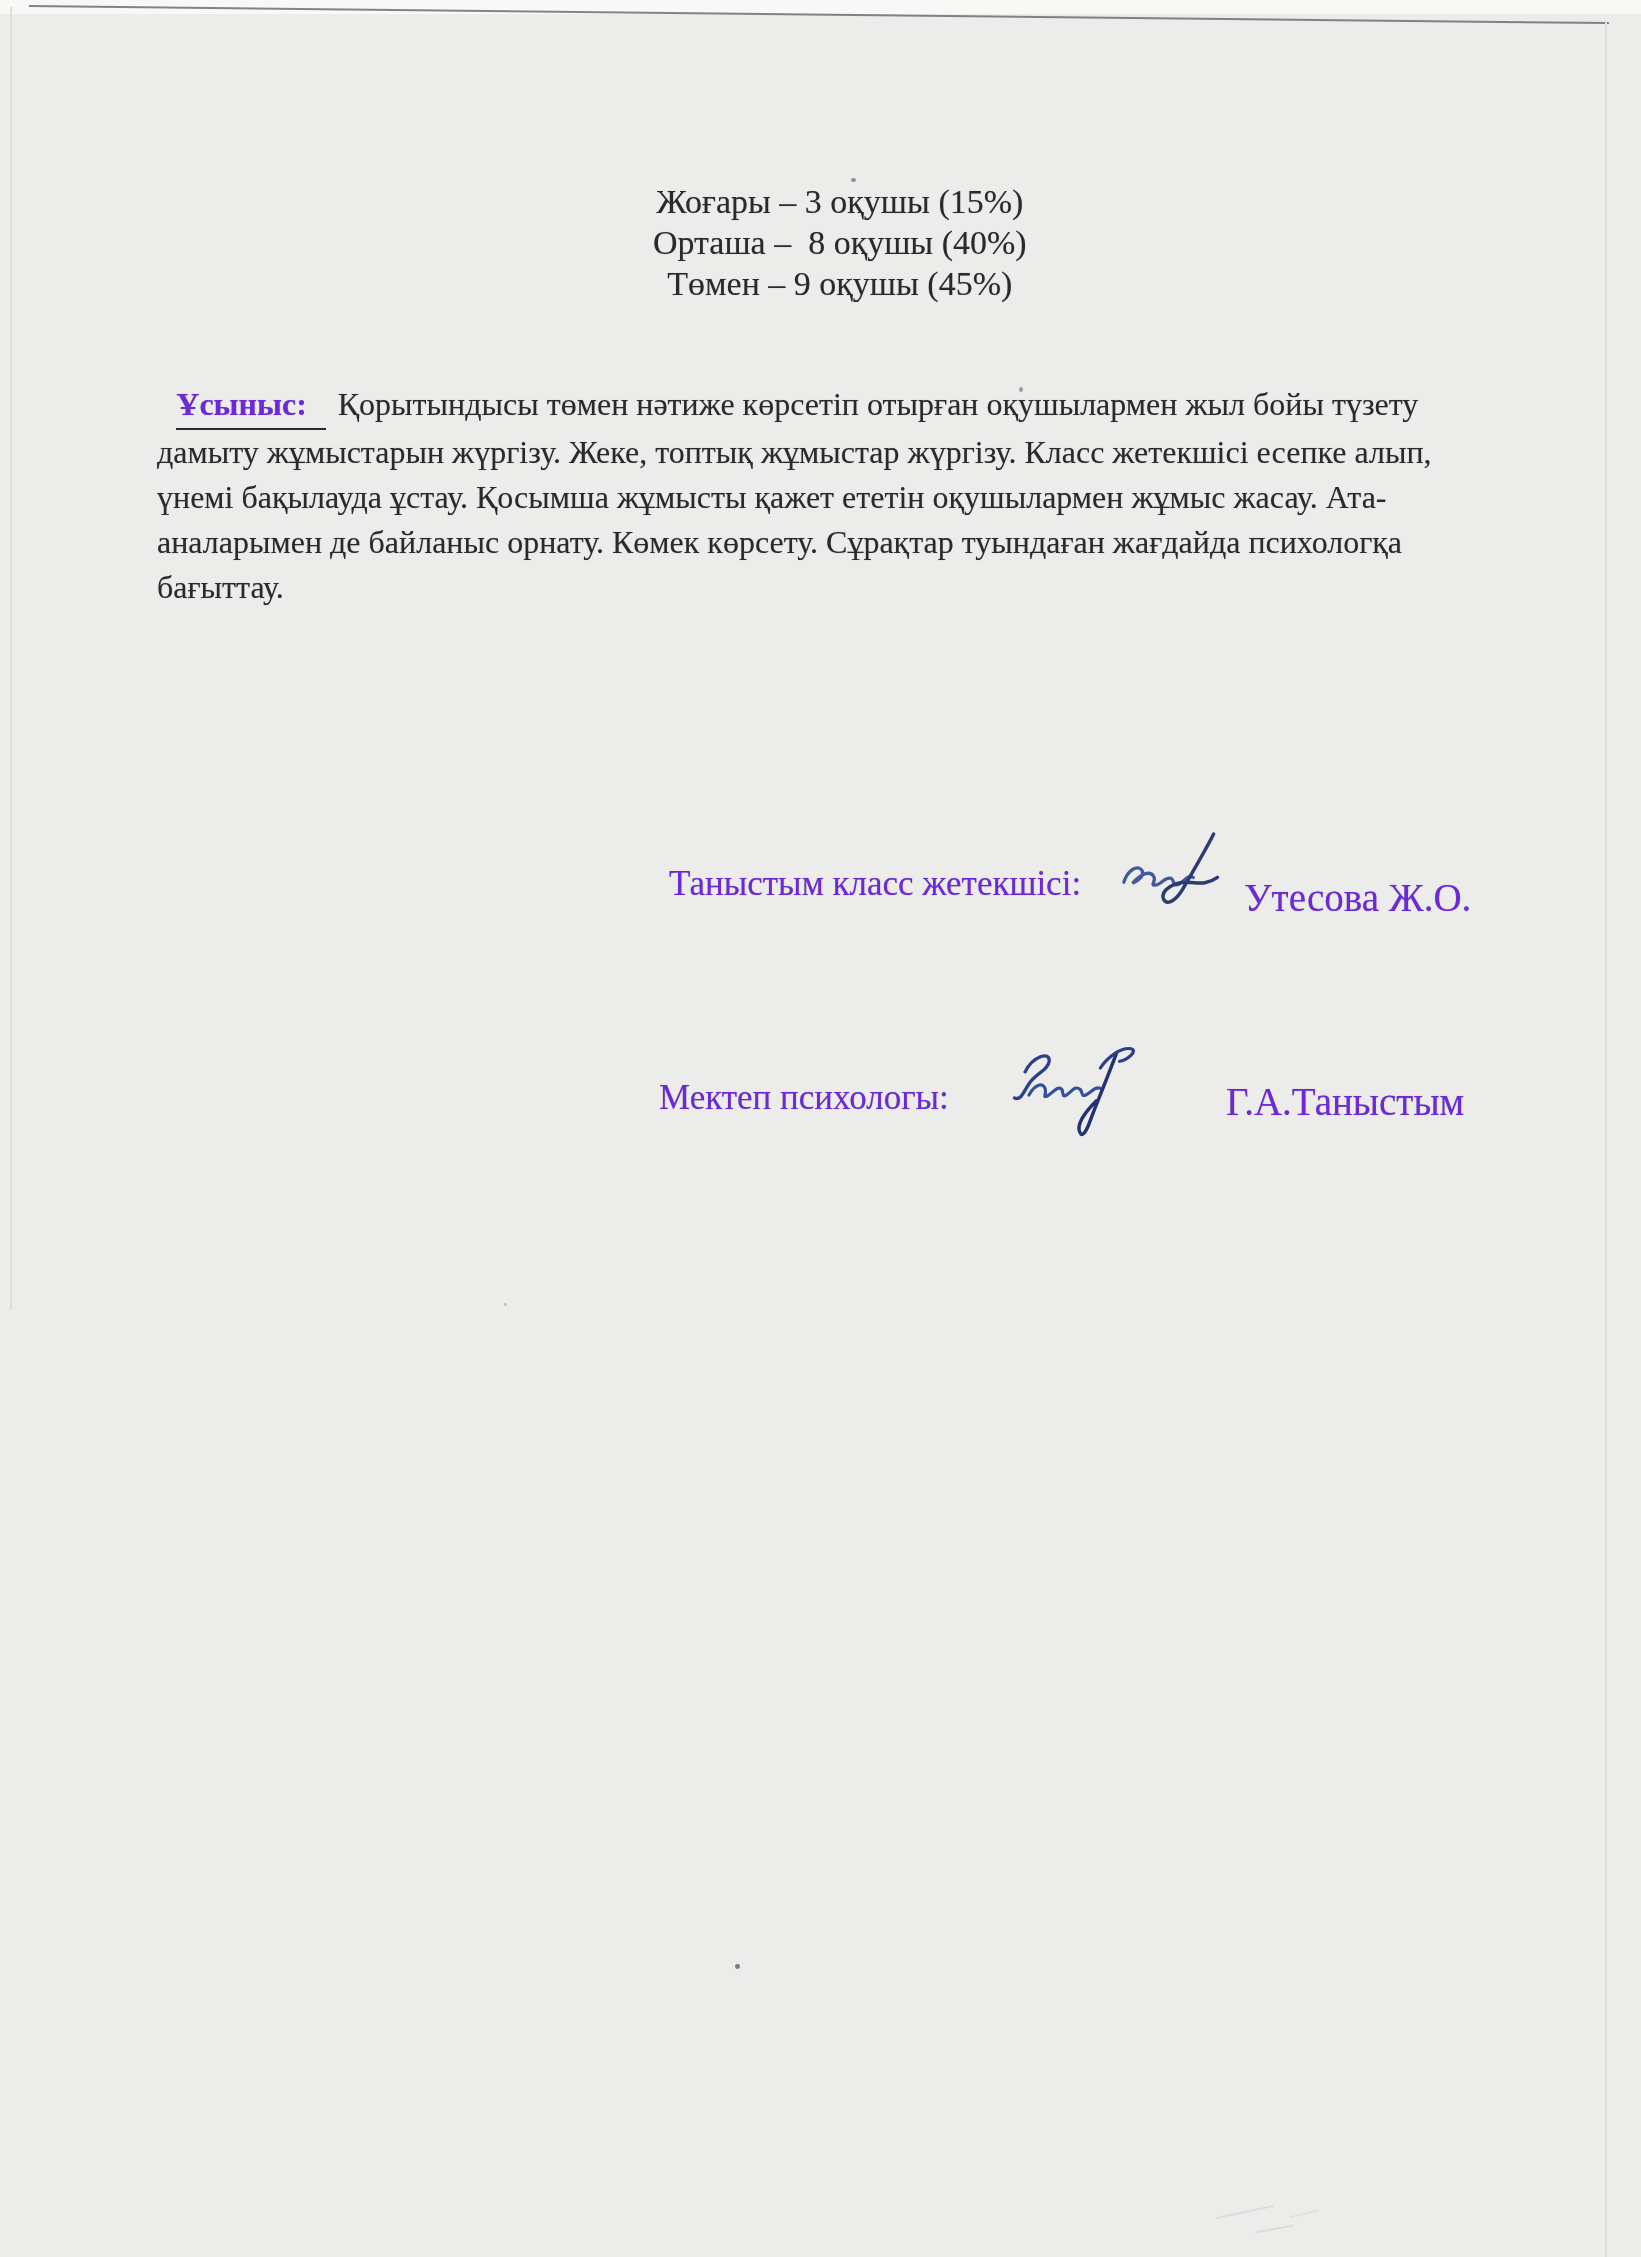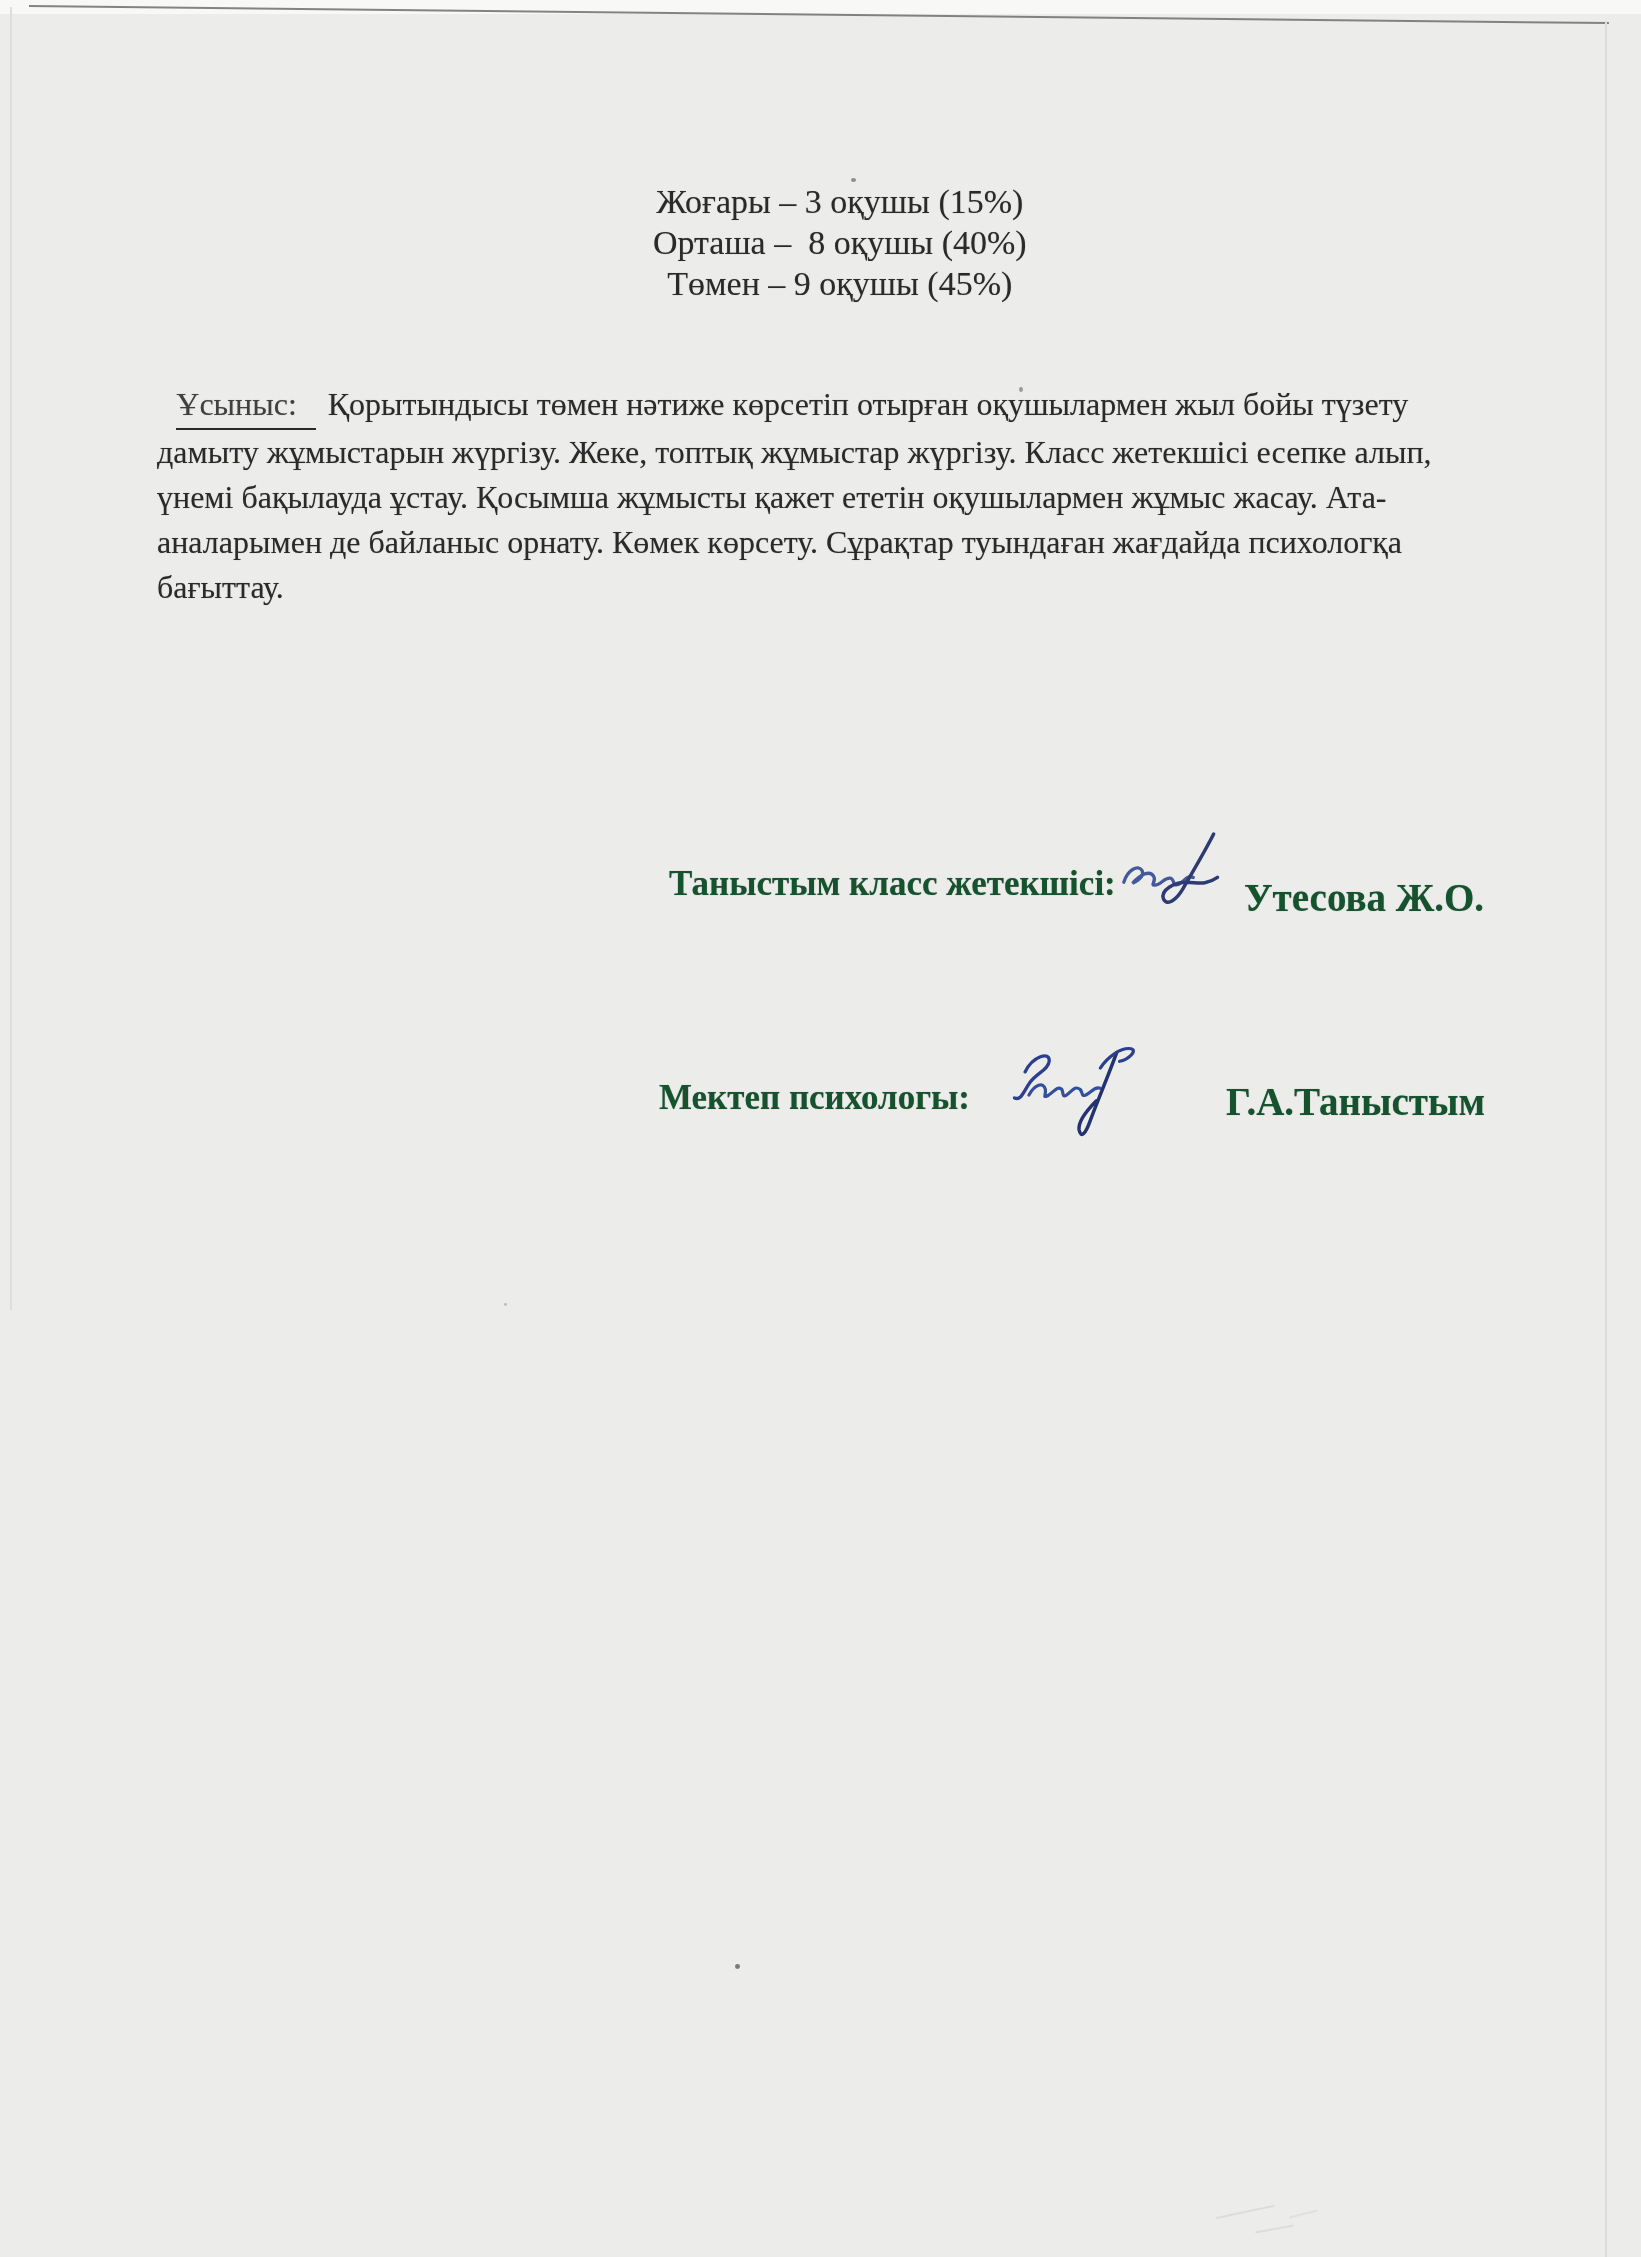--- a/index.html
+++ b/index.html
@@ -25,36 +25,36 @@
   .speck-b{left:1019px;top:387px;width:3.9px;height:4.8px;background:#9A9A9A;}
   .speck-c{left:504px;top:1303px;width:2.9px;height:2.9px;background:#BDBDBC;}
   .speck-d{left:735px;top:1964px;width:4.8px;height:4.8px;background:#7C7C7C;}
   .smudge{position:absolute;background:#CFCFCE;height:1.9px;border-radius:1.9px;opacity:.55;}
   .smudge-1{left:1215px;top:2211px;width:60px;transform:rotate(-12deg);}
   .smudge-2{left:1255px;top:2228px;width:39px;transform:rotate(-10deg);}
   .smudge-3{left:1289px;top:2213px;width:29px;transform:rotate(-14deg);opacity:.4;}
 
   
   .ink{color:#2A2A2A;text-shadow:0 0 1px rgba(50,50,50,.35);}
-  .ink-bold{color:#14532d;font-weight:bold;text-shadow:0 0 1px rgba(40,40,40,.4);}
+  .ink-bold{color:#6d28d9;font-weight:normal;text-shadow:0 0 1px rgba(40,40,40,.4);}
 
   .stats{
     position:absolute;left:19.3px;top:181px;width:1641px;
     text-align:center;font-size:34px;line-height:41px;
   }
   .stats-line{white-space:pre;}
 
   .paragraph{
     position:absolute;left:157px;top:382px;width:1352px;
     font-size:32px;line-height:45px;
   }
   .para-line{white-space:pre;}
   .para-line.first{text-indent:19.3px;}
   .rec-label{
-    display:inline-block;font-weight:normal;color:#404040;
+    display:inline-block;font-weight:bold;color:#6d28d9;
     border-bottom:2.9px solid #2A2A2A;
     padding-right:19.3px;padding-bottom:1px;
     text-indent:0;
   }
   .rec-gap{display:inline-block;width:11.6px;}
 
   .signoff-label{position:absolute;font-size:35px;line-height:39px;white-space:pre;}
   .signoff-name{position:absolute;font-size:39px;line-height:39px;white-space:pre;}
   .label-1{left:669px;top:864px;}
   .name-1{left:1244px;top:878px;}

